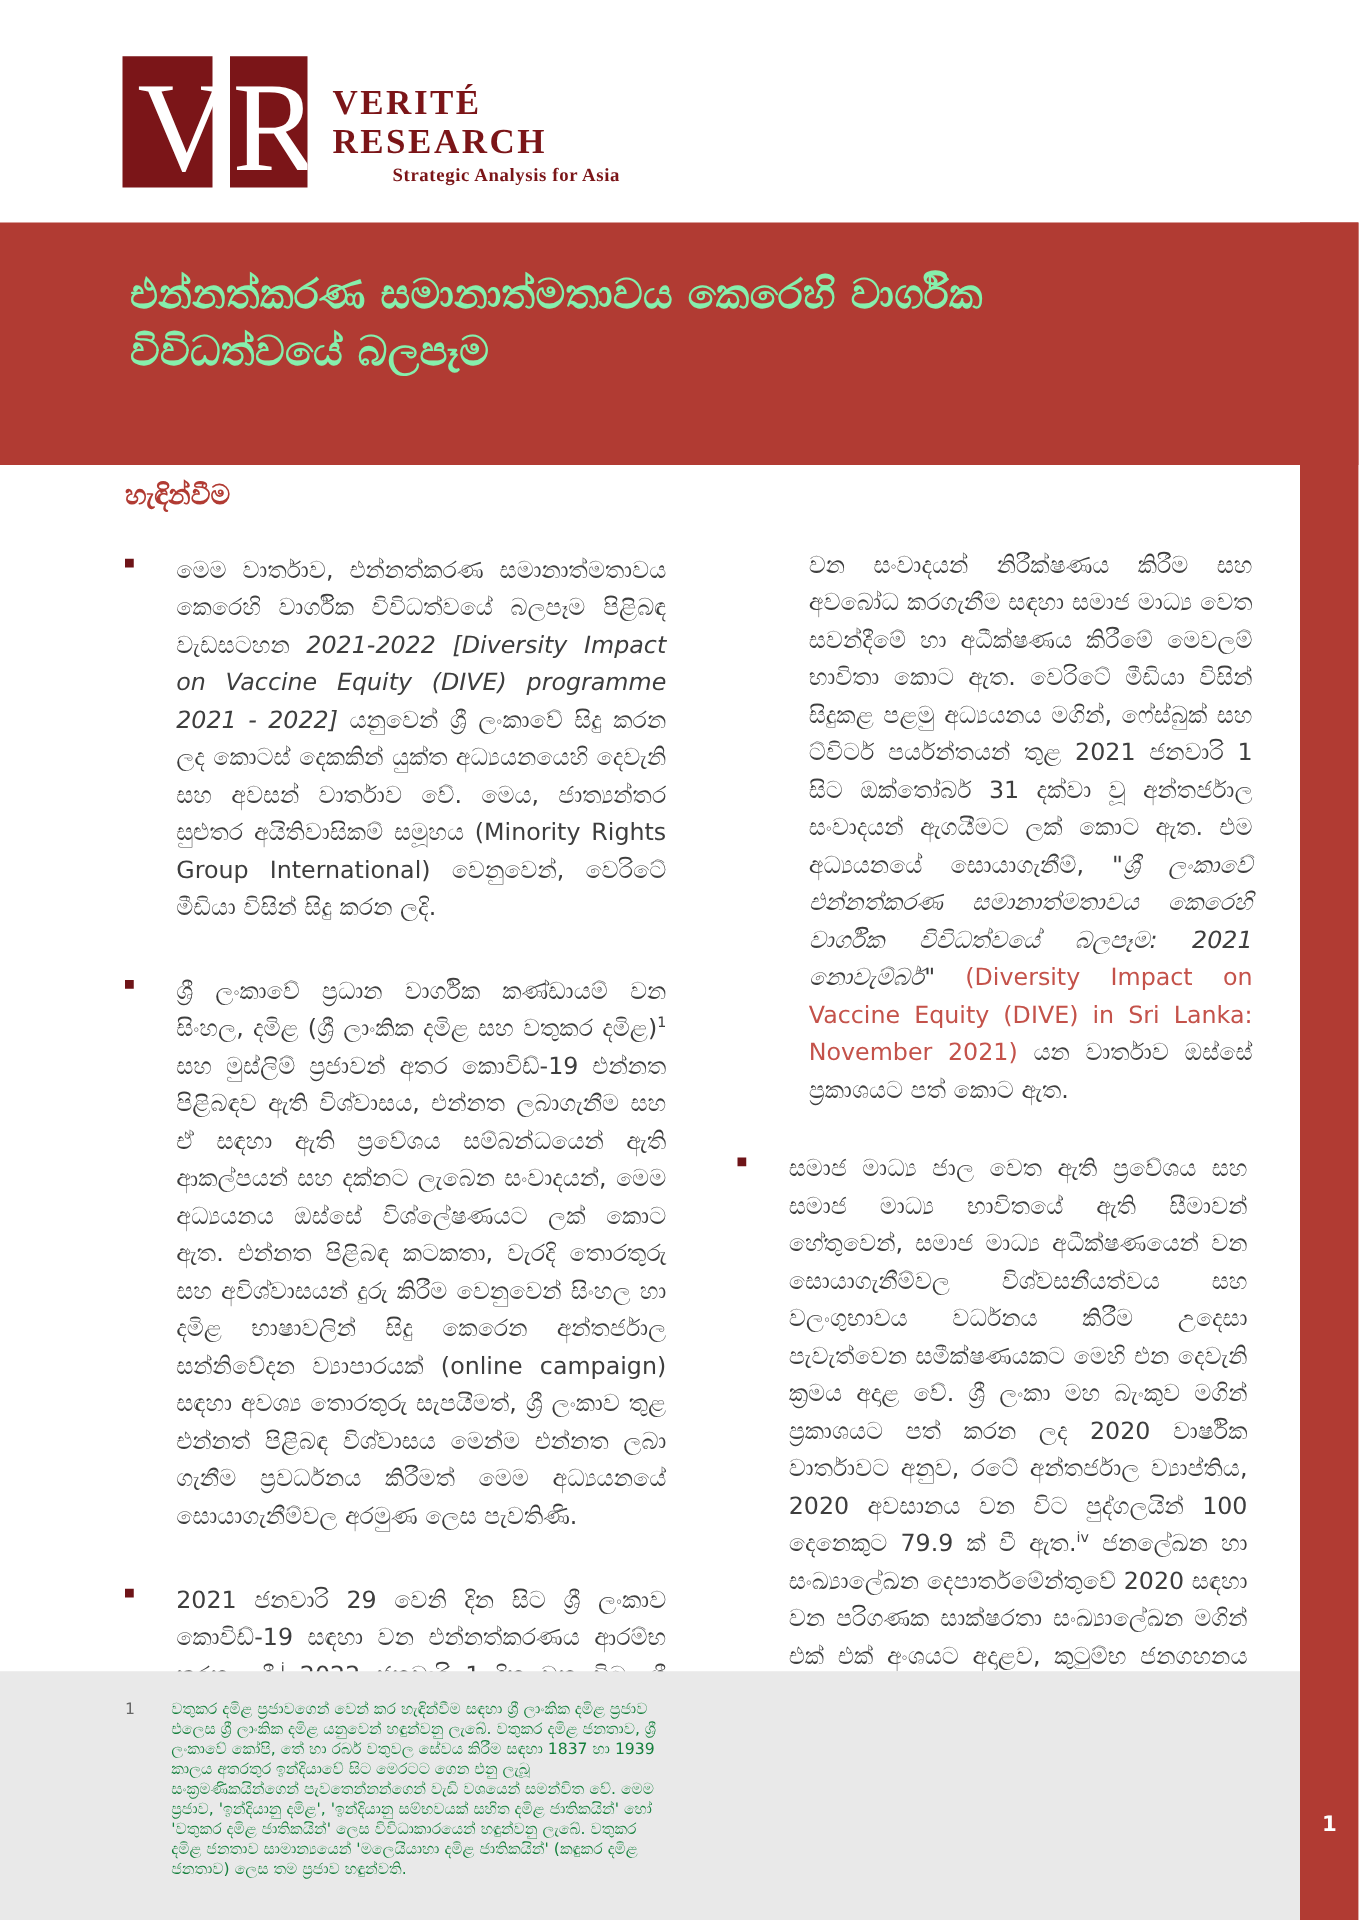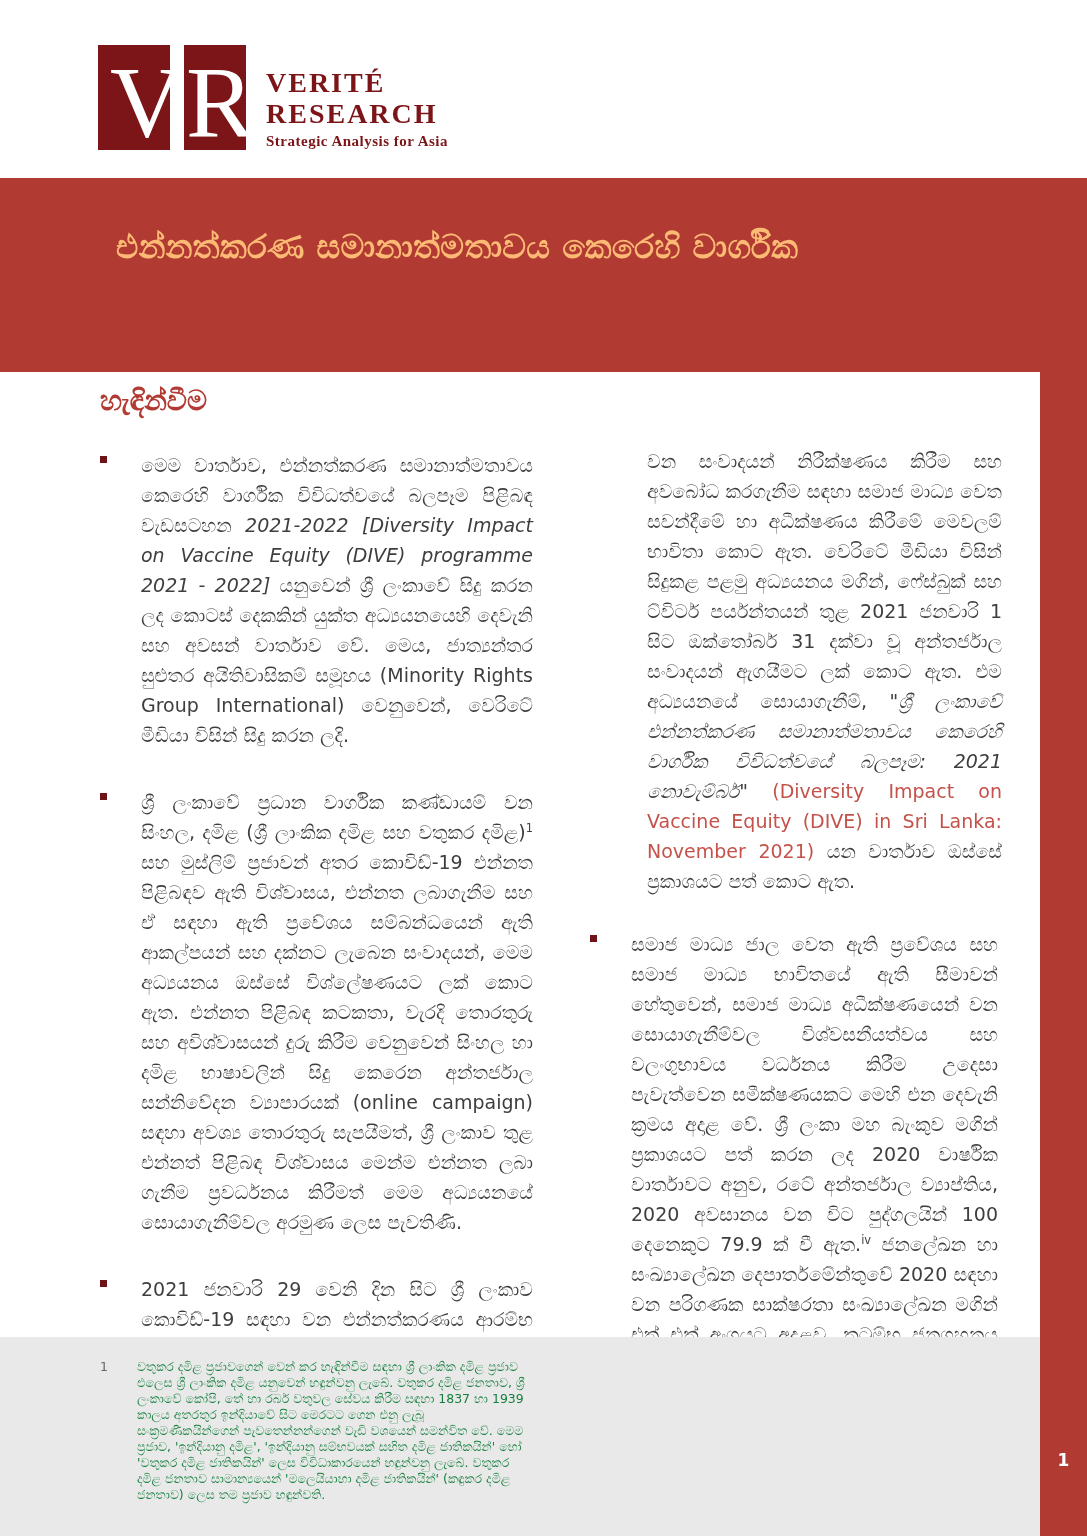--- a/index.html
+++ b/index.html
@@ -15,33 +15,33 @@
   .logo-box.r{left:86px;width:62px;overflow:hidden;}
   .logo-letter{
     position:absolute;color:#ffffff;font-family:"Liberation Serif","DejaVu Serif",serif;
     font-size:102px;line-height:100px;font-weight:400;z-index:2;
   }
   .logo-letter.v{left:12px;top:8px;}
   .logo-box.r .logo-letter{left:2px;top:8px;position:absolute;}
   .logo-word{position:absolute;left:168px;top:22px;color:#7B1518;
     font-family:"Liberation Serif","DejaVu Serif",serif;}
   .logo-word .name{font-size:28px;line-height:31px;letter-spacing:2px;font-weight:600;}
-  .logo-word .tagline{font-size:15px;line-height:20px;font-weight:700;margin-top:2px;letter-spacing:0.5px;}
+  .logo-word .tagline{font-size:15px;line-height:20px;font-weight:700;margin-top:2px;letter-spacing:0.5px;margin-left:48px;}
   
   .banner{position:absolute;left:0;top:178px;width:1087px;height:194px;background:#B13B33;}
   .banner-inner{padding:30px 0 0 100px;}
-  .banner-title{margin:16px;color:#fdba74;font-size:33px;line-height:46px;font-weight:600;letter-spacing:0.3px;}
+  .banner-title{margin:4px;color:#86efac;font-size:33px;line-height:46px;font-weight:600;letter-spacing:0.3px;}
   .banner-subtitle{margin-top:20px;color:rgba(255,255,255,0.93);font-size:27px;font-weight:300;}
   
   .stripe{position:absolute;right:0;top:178px;width:47px;height:1358px;background:#B13B33;z-index:3;}
   .page-number{position:absolute;left:0;top:1272px;width:100%;text-align:center;
     color:#ffffff;font-size:17px;font-weight:700;}
   
   .content{position:absolute;left:100px;top:384px;width:902px;}
-  .section-heading{margin:0 0 28px 0;color:#B13B33;font-size:28px;font-weight:700;}
+  .section-heading{margin:0 0 28px 0;color:#B13B33;font-size:22px;font-weight:700;}
   .columns{display:flex;gap:53px;}
   .col-left{width:437px;}
   .col-right{width:412px;}
   .bullet-item{display:flex;margin-bottom:29px;}
   .bullet-marker{flex:0 0 37px;}
   .bullet-marker::before{content:"";display:block;width:7px;height:7px;background:#6E1418;margin-top:10px;}
   .para,.bullet-text{
     margin:4px;color:#3E3E3E;font-size:19px;line-height:30px;text-align:justify;
   }
   .lead{margin:0 0 29px 57px;}
@@ -68,21 +68,21 @@
     <div class="logo-word">
       <div class="name">VERITÉ</div>
       <div class="name">RESEARCH</div>
       <div class="tagline">Strategic Analysis for Asia</div>
     </div>
   </div>
 
   <section class="banner">
     <div class="banner-inner">
       <h1 class="banner-title"><span>එන්නත්කරණ සමානාත්මතාවය කෙරෙහි වාර්ගික</span><br>
-      </h1>
+      <span>විවිධත්වයේ බලපෑම</span></h1>
     </div>
   </section>
 
   <main class="content">
     <h2 class="section-heading">හැඳින්වීම</h2>
     <div class="columns">
       <div class="col-left">
         <div class="bullet-item">
           <span class="bullet-marker"></span>
           <p class="bullet-text"><span>මෙම වාර්තාව, එන්නත්කරණ සමානාත්මතාවය කෙරෙහි වාර්ගික විවිධත්වයේ බලපෑම පිළිබඳ වැඩසටහන </span><span class="seg-i">2021-2022 [Diversity Impact on Vaccine Equity (DIVE) programme 2021 - 2022]</span><span> යනුවෙන් ශ්‍රී ලංකාවේ සිදු කරන ලද කොටස් දෙකකින් යුක්ත අධ්‍යයනයෙහි දෙවැනි සහ අවසන් වාර්තාව වේ. මෙය, ජාත්‍යන්තර සුළුතර අයිතිවාසිකම් සමූහය (Minority Rights Group International) වෙනුවෙන්, වෙරිටේ මීඩියා විසින් සිදු කරන ලදි.</span></p>

